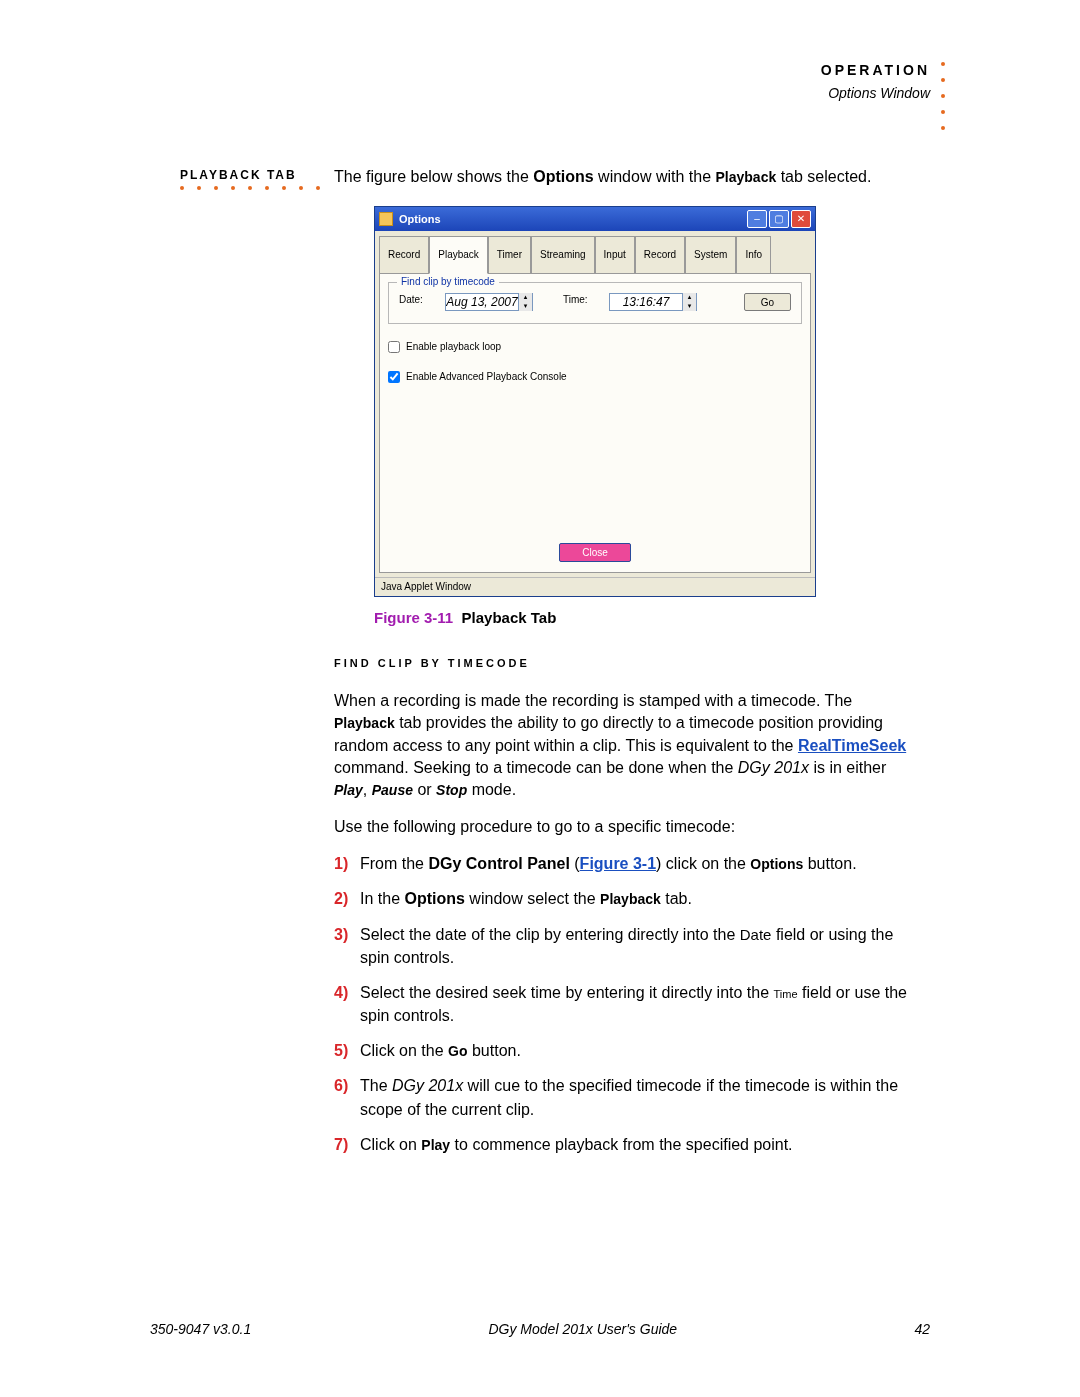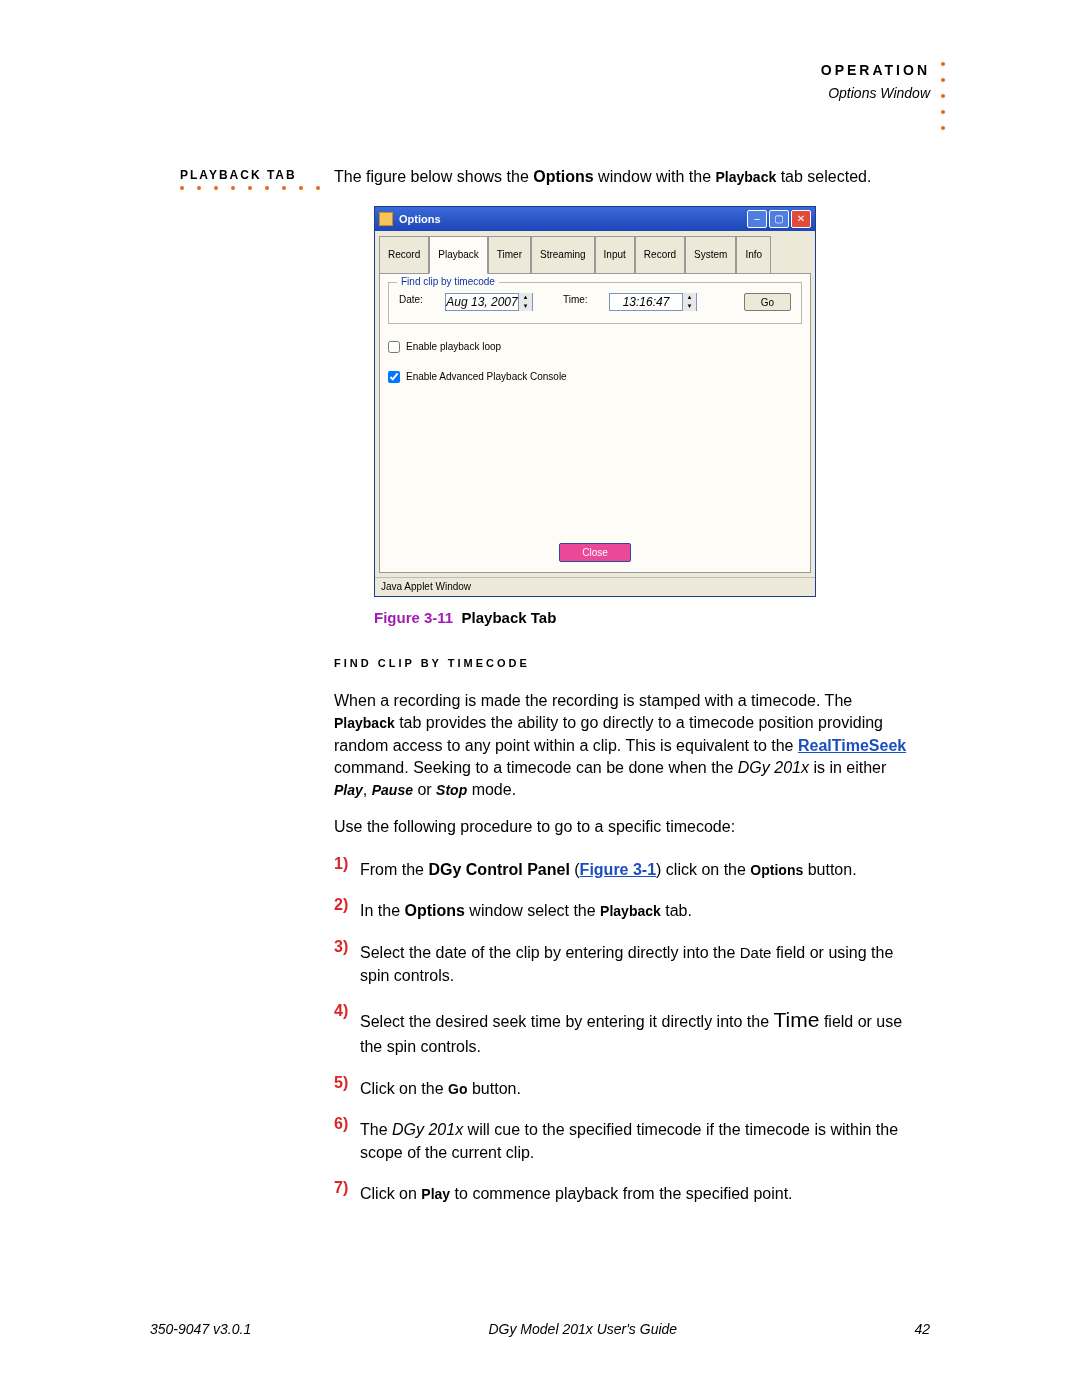--- a/index.html
+++ b/index.html
@@ -53,21 +53,21 @@
   .subhead { margin:28px 0 0 0; font-size:11px; font-weight:bold; letter-spacing:3px; }
   
   .body2 { margin-top:18px; }
   .body2 p { margin-bottom:14px; }
   .body2 .linkish { color:#1a4fc0; font-weight:bold; text-decoration:underline; }
   .body2 .sm { font-size:14px; font-weight:bold; }
   .body2 .it { font-style:italic; }
   ol.steps { list-style:none; padding:0; margin:0; }
   ol.steps li { display:flex; margin-bottom:12px; line-height:1.45; }
   ol.steps li .num { color:#d9262a; font-weight:bold; min-width:26px; }
-  ol.steps li .txt { flex:1;margin-top:6px; }
+  ol.steps li .txt { flex:1; }
   
   .footer { position:absolute; bottom:60px; left:150px; right:150px; display:flex; justify-content:space-between; font-size:14px; font-style:italic; }
   .footer .center { font-style:italic; }
   .footer .pg { font-style:italic; }
 </style>
 </head>
 <body>
 
 <div class="page">
 
@@ -183,21 +183,21 @@
         <li>
             <span class="num">2)</span>
             <span class="txt"><span>In the </span><b>Options</b><span> window select the </span><span class="sm">Playback</span><span> tab.</span></span>
           </li>
         <li>
             <span class="num">3)</span>
             <span class="txt"><span>Select the date of the clip by entering directly into the </span><span style="font-family:Arial;font-size:15px">Date</span><span> field or using the spin controls.</span></span>
           </li>
         <li>
             <span class="num">4)</span>
-            <span class="txt"><span>Select the desired seek time by entering it directly into the </span><span style="font-family:Arial;font-size:21px">Time</span><span> field or use the spin controls.</span></span>
+            <span class="txt"><span>Select the desired seek time by entering it directly into the </span><span style="font-family:Arial;font-size:11px">Time</span><span> field or use the spin controls.</span></span>
           </li>
         <li>
             <span class="num">5)</span>
             <span class="txt"><span>Click on the </span><span class="sm">Go</span><span> button.</span></span>
           </li>
         <li>
             <span class="num">6)</span>
             <span class="txt"><span>The </span><span class="it">DGy 201x</span><span> will cue to the specified timecode if the timecode is within the scope of the current clip.</span></span>
           </li>
         <li>

